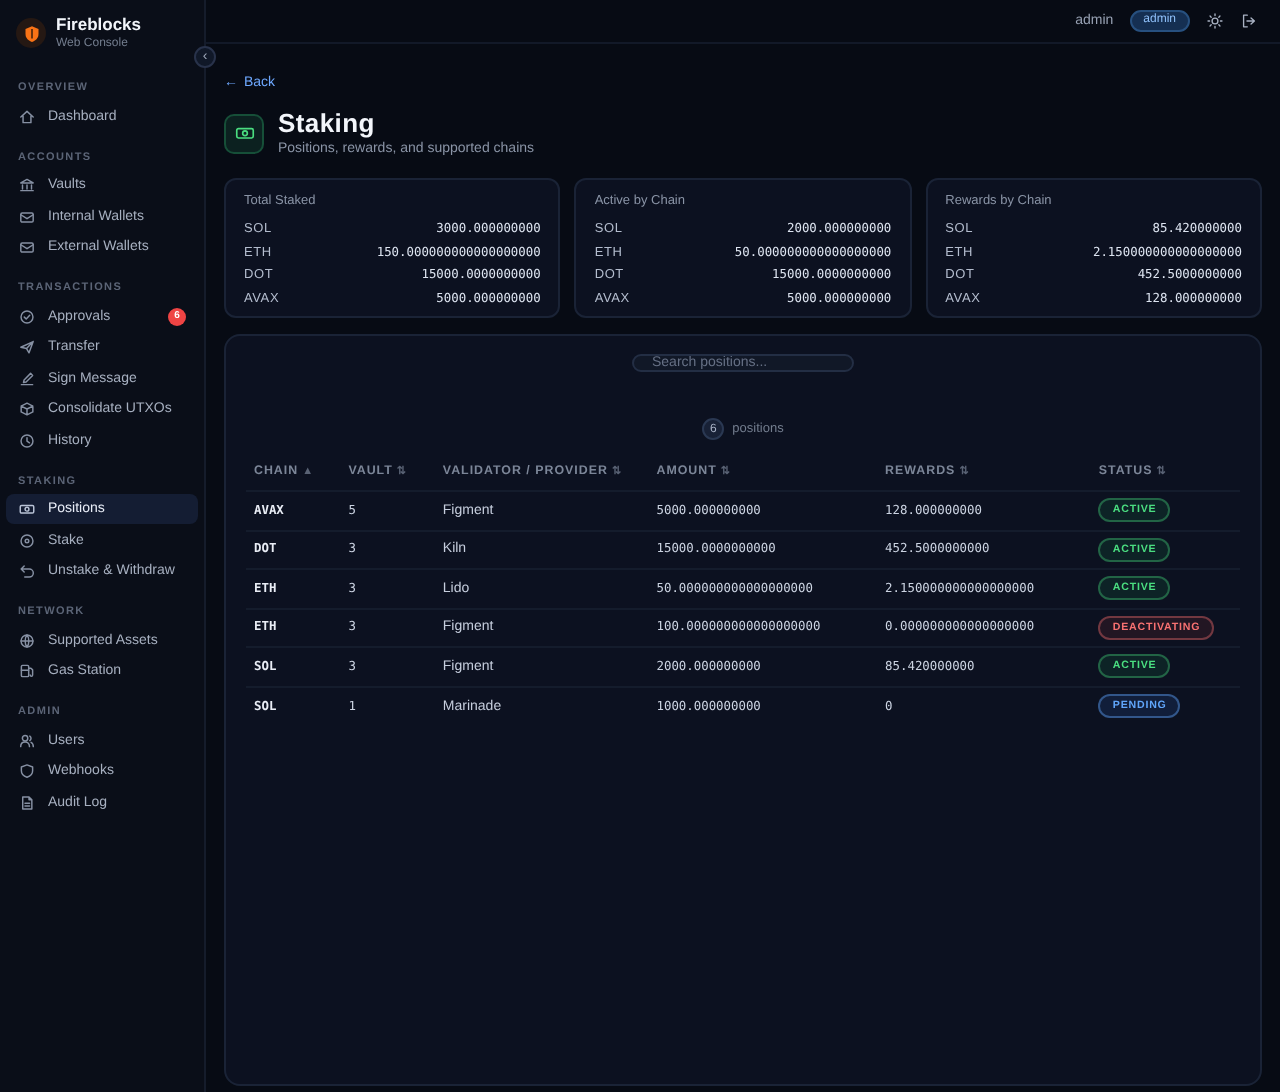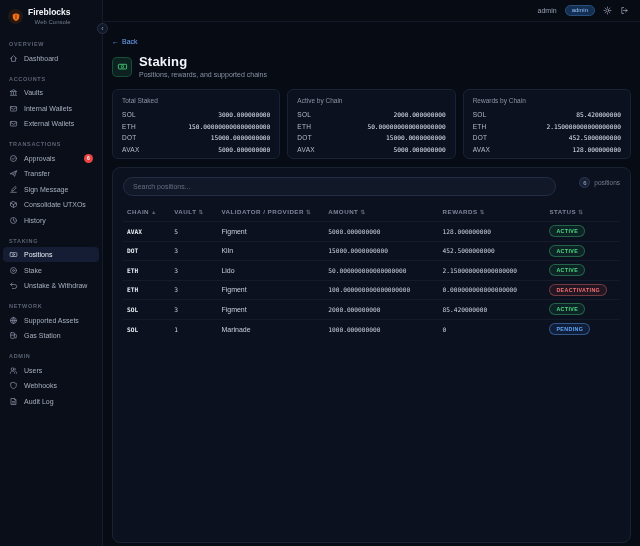--- a/index.html
+++ b/index.html
@@ -7,21 +7,21 @@
   body {
     width:640px; height:546px; overflow:hidden;
     background:#070b14; color:#dfe5f0;
     font-family:"Liberation Sans", sans-serif;
     -webkit-font-smoothing:antialiased;
   }
   .app { display:flex; width:640px; height:546px; position:relative; }
 
   
   .sidebar { flex:0 0 103px; width:103px; background:#0a0e18; border-right:1px solid #151c2b; padding-top:5px; overflow:hidden; }
-  .brand { display:flex; align-items:center; gap:5px; padding:3px 8px 6px;text-align:right; }
+  .brand { display:flex; align-items:center; gap:5px; padding:3px 8px 6px; }
   .brand-logo { width:15px; height:15px; border-radius:50%; background:#251813; display:flex; align-items:center; justify-content:center; flex:0 0 15px; }
   .brand-name { font-size:8.5px; font-weight:bold; color:#f2f5fa; line-height:1.1; }
   .brand-sub { font-size:6px; color:#737d8e; margin-top:2px; }
   .nav-section { margin-top:6px; }
   .nav-label { font-size:5.5px; font-weight:bold; letter-spacing:.7px; color:#5b6476; padding:4px 9px 3px; }
   .nav-item { display:flex; align-items:center; gap:6px; height:15.5px; margin:0 3px; padding:0 6px; border-radius:4px; font-size:7px; color:#a7b0c0; cursor:pointer; }
   .nav-item.active { background:#141d33; color:#e9eef8; }
   .nav-item .icon { display:flex; flex:0 0 9px; }
   .nav-item svg { width:9px; height:9px; color:#8690a3; }
   .nav-item.active svg { color:#b9c3d6; }
@@ -48,21 +48,21 @@
   
   .cards { display:flex; gap:7px; }
   .card { flex:1; height:70px; background:#0c1120; border:1px solid #1a2336; border-radius:6px; padding:7px 9px; }
   .card-title { font-size:6.5px; color:#8a94a6; margin-bottom:5px; }
   .card-row { display:flex; justify-content:space-between; align-items:baseline; line-height:11.5px; }
   .card-row .lbl { font-size:6.5px; color:#b4bdce; letter-spacing:.3px; }
   .card-row .val { font-family:"DejaVu Sans Mono", monospace; font-size:6.2px; color:#dde4f0; }
 
   
   .table-card { margin-top:8px; height:376px; background:#0c1120; border:1px solid #1a2336; border-radius:8px; padding:9px 10px; }
-  .search-row { display:flex; align-items:flex-start; gap:23px; }
+  .search-row { display:flex; align-items:center; gap:23px;flex-direction:column; }
   .search-input { flex:1; height:19px; background:#111827; border:1px solid #232e44; border-radius:10px; color:#cfd7e4; font-size:7px; padding:0 9px; outline:none; font-family:inherit; }
   .search-input::placeholder { color:#667085; }
   .count { display:flex; align-items:center; gap:4px; flex:0 0 auto; }
   .count-badge { min-width:11px; height:11px; padding:0 2px; border-radius:6px; background:#182136; border:1px solid #2a3852; color:#aab4c8; font-size:6px; display:flex; align-items:center; justify-content:center; }
   .count-label { font-size:6.5px; color:#737d8e; }
 
   table { width:100%; border-collapse:collapse; margin-top:7px; table-layout:fixed; }
   th { text-align:left; font-size:6.2px; font-weight:bold; color:#7c8698; letter-spacing:.5px; padding:5px 4px 6px; white-space:nowrap; cursor:pointer; }
   th .sort { color:#596274; font-size:5.5px; margin-left:2px; }
   col.c-chain{width:9.5%} col.c-vault{width:9.5%} col.c-validator{width:21.5%}

